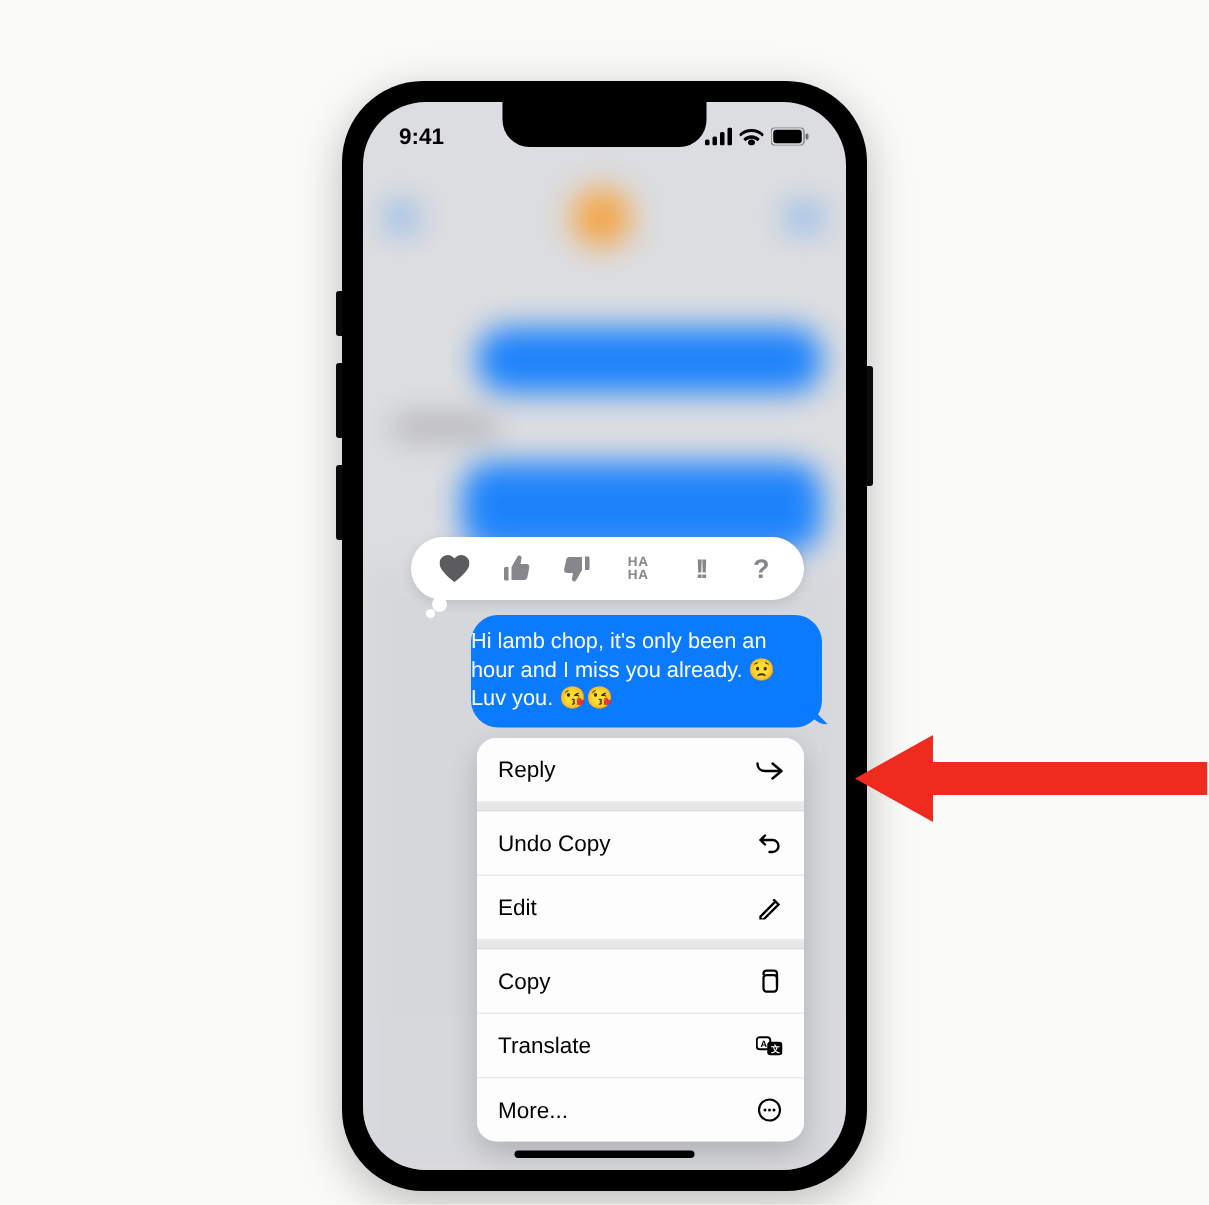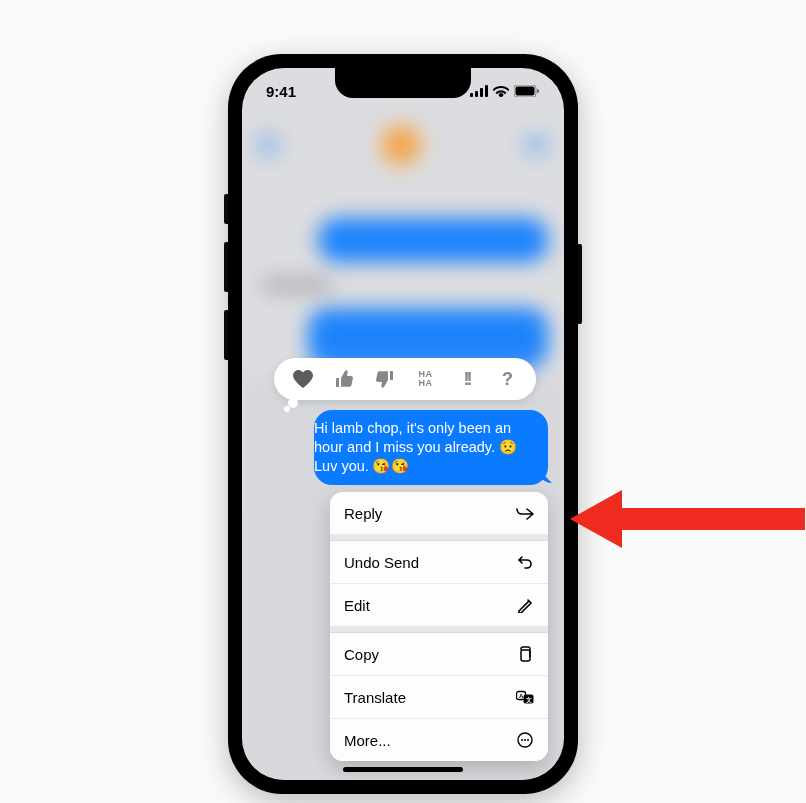--- a/index.html
+++ b/index.html
@@ -189,21 +189,21 @@
     width:14px;height:14px;
     background:#0a7aff;
     border-bottom-left-radius: 14px;
     clip-path: polygon(0 0, 100% 100%, 0 100%);
   }
 
   
   .context-menu {
     position: absolute;
     top: 424px;
-    right: 16px;
+    right: 28px;
     width: 218px;
     background: #f2f2f4;
     border-radius: 13px;
     overflow: hidden;
     box-shadow: 0 8px 20px rgba(0,0,0,0.18);
     font-size: 15px;
     color:#000;
   }
   .menu-item {
     display:flex;
@@ -318,21 +318,21 @@
         <div class="menu-item">
           <span>Reply</span>
           <span class="menu-icon">
             <svg width="18" height="14" viewBox="0 0 18 14">
                 <path fill="none" stroke="#000" stroke-width="1.6" stroke-linecap="round" stroke-linejoin="round" d="M11 3l6 5-6 5M17 8H6C3 8 1 6 1 3"></path>
               </svg>
           </span>
         </div>
         <div class="menu-sep"></div>
         <div class="menu-item">
-          <span>Undo Send</span>
+          <span>Undo Copy</span>
           <span class="menu-icon">
             <svg width="16" height="16" viewBox="0 0 16 16">
                 <path fill="none" stroke="#000" stroke-width="1.6" stroke-linecap="round" d="M5 3L2 6l3 3M2 6h8a4 4 0 010 8H8"></path>
               </svg>
           </span>
         </div>
         <div class="menu-item">
           <span>Edit</span>
           <span class="menu-icon">
             <svg width="16" height="16" viewBox="0 0 16 16">

